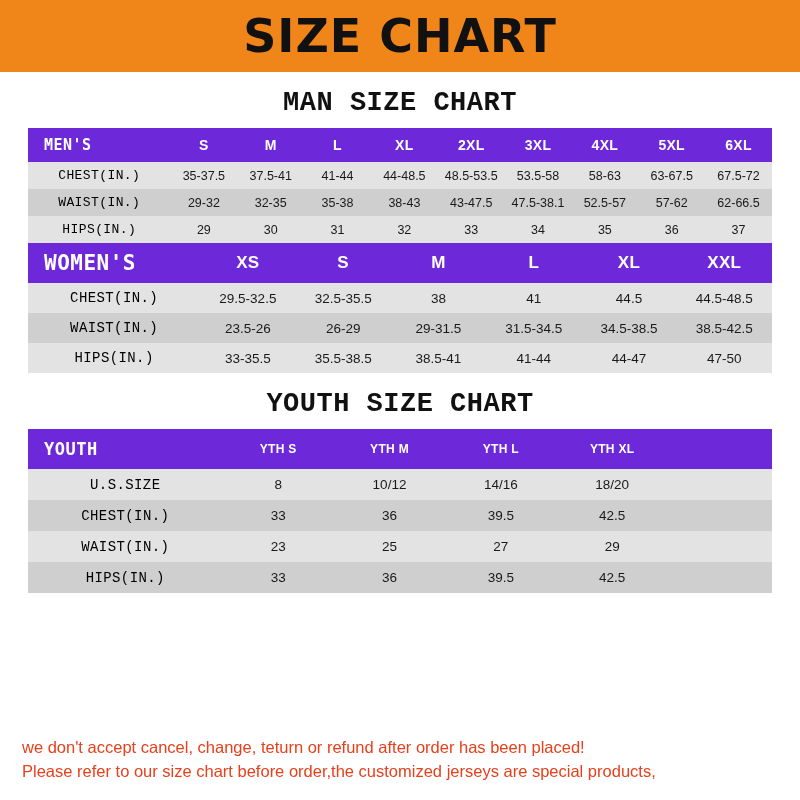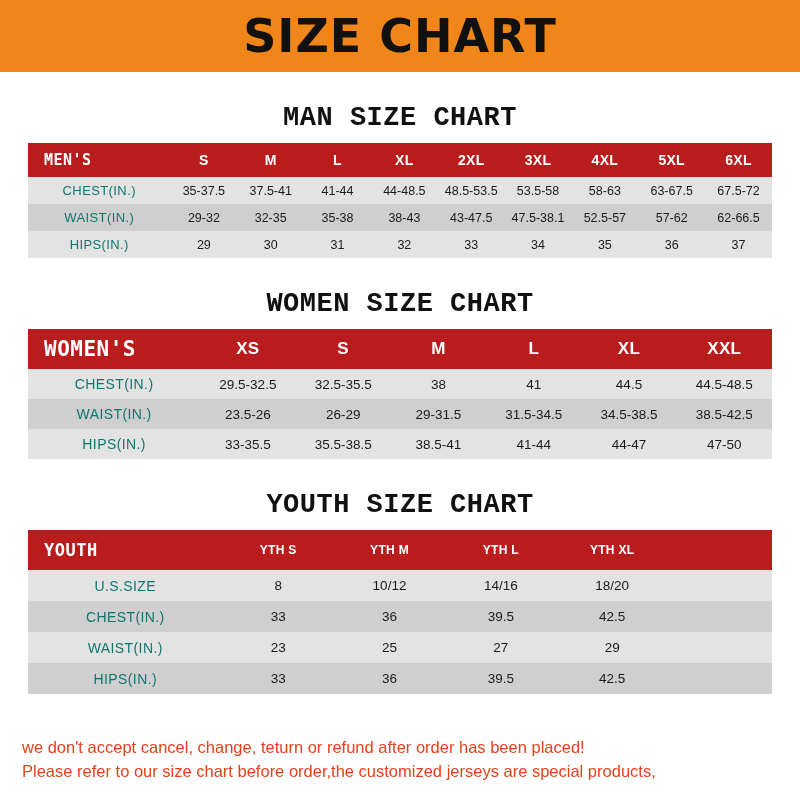--- a/index.html
+++ b/index.html
@@ -14,21 +14,20 @@
     overflow: hidden;
   }
   .page {
     width: 800px;
     height: 800px;
     position: relative;
     background: #ffffff;
     box-sizing: border-box;
     display: flex;
     flex-direction: column;
-    gap: 15px;
   }
   
   .banner {
     background: #F08519;
     height: 72px;
     display: flex;
     align-items: center;
     justify-content: center;
     position: relative;
   }
@@ -64,40 +63,40 @@
   table.size-table td {
     text-align: center;
     font-size: 12.5px;
     color: #1a1a1a;
     padding: 0;
     height: 27px;
     vertical-align: middle;
     font-family: "Liberation Sans", sans-serif;
   }
   table.size-table thead th {
-    background: #b91c1c;
+    background: #6d28d9;
     color: #ffffff;
     font-weight: bold;
     font-size: 14px;
     height: 34px;
     letter-spacing: 0.3px;
   }
   table.size-table thead th.corner {
     text-align: left;
     padding-left: 16px;
     font-family: "DejaVu Sans Mono", monospace;
     font-weight: bold;
     font-size: 15px;
     letter-spacing: 0.5px;
   }
   table.size-table tbody td.rowhead {
-    font-family: Liberation Sans, sans-serif;
+    font-family: Liberation Mono, monospace;
     font-size: 13px;
     letter-spacing: 0.4px;
-    color: #0f766e;
+    color: #000000;
   }
   table.size-table tbody tr.band-a td { background: #e3e3e3; }
   table.size-table tbody tr.band-b td { background: #cfcfcf; }
 
   
   .women table.size-table th,
   .women table.size-table td { height: 30px; font-size: 13.5px; }
   .women table.size-table thead th { height: 40px; font-size: 17px; }
   .women table.size-table thead th.corner { font-size: 21px; }
   .women table.size-table tbody td.rowhead { font-size: 14px; }
@@ -181,21 +180,20 @@
           <td>34</td>
           <td>35</td>
           <td>36</td>
           <td>37</td>
         </tr>
       </tbody>
     </table>
   </div>
 
   <div class="section women">
-    <div class="section-title">WOMEN SIZE CHART</div>
     <table class="size-table">
       <thead>
         <tr>
           <th class="corner" style="width:21%">WOMEN'S</th>
           <th>XS</th>
           <th>S</th>
           <th>M</th>
           <th>L</th>
           <th>XL</th>
           <th>XXL</th>

